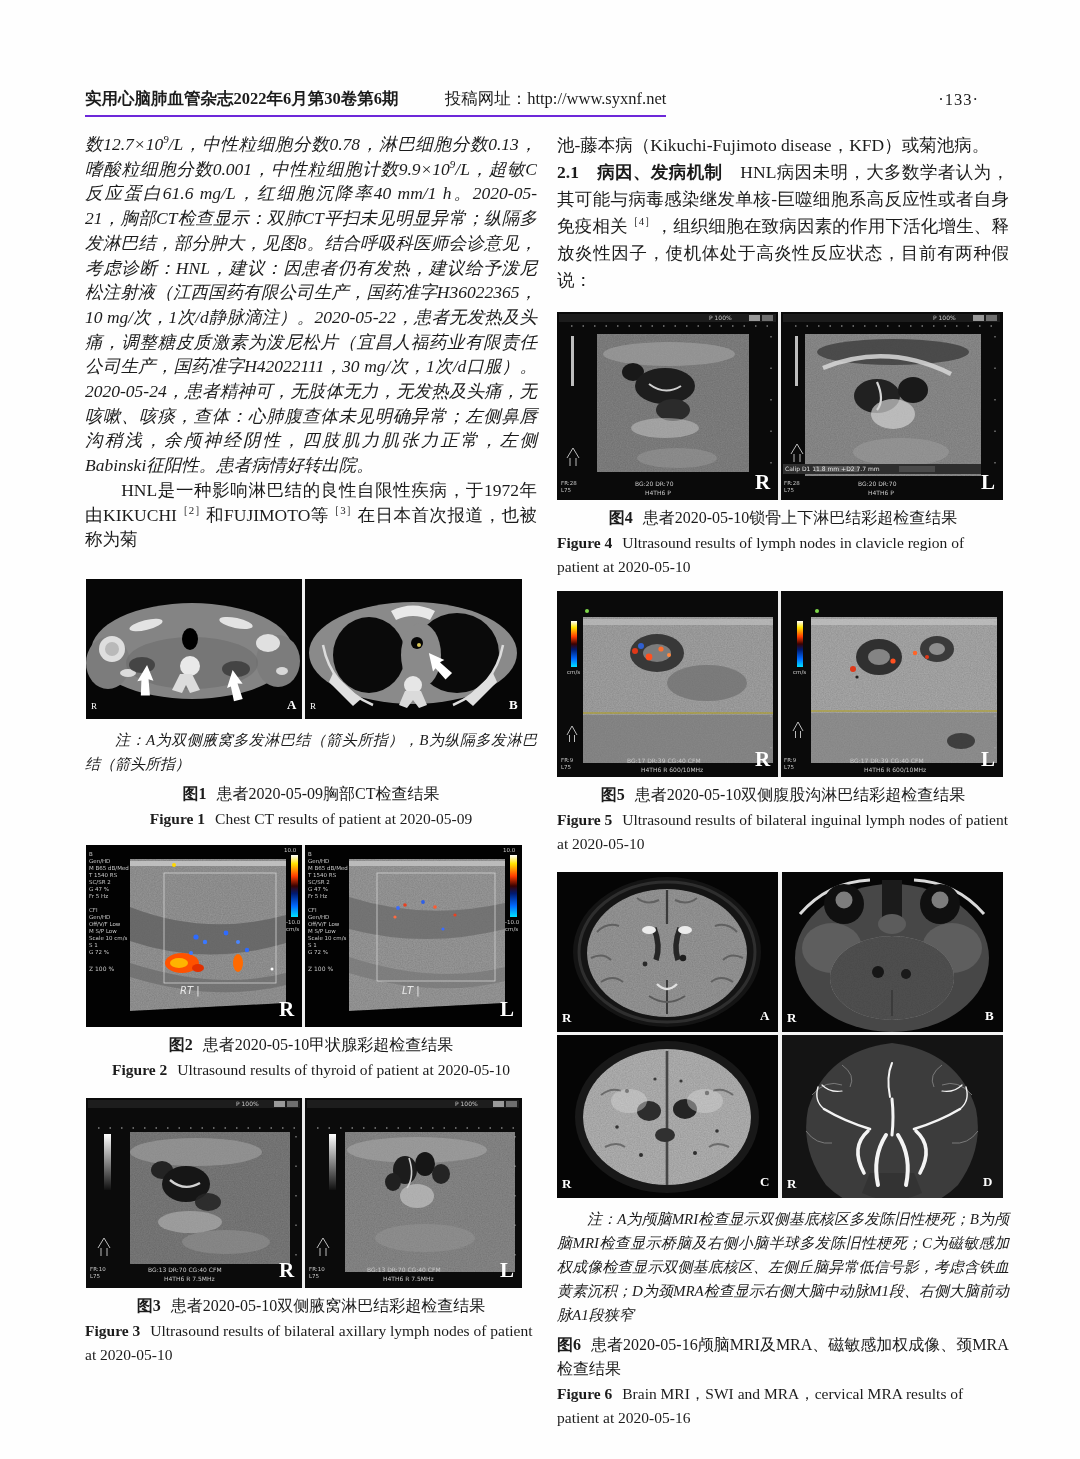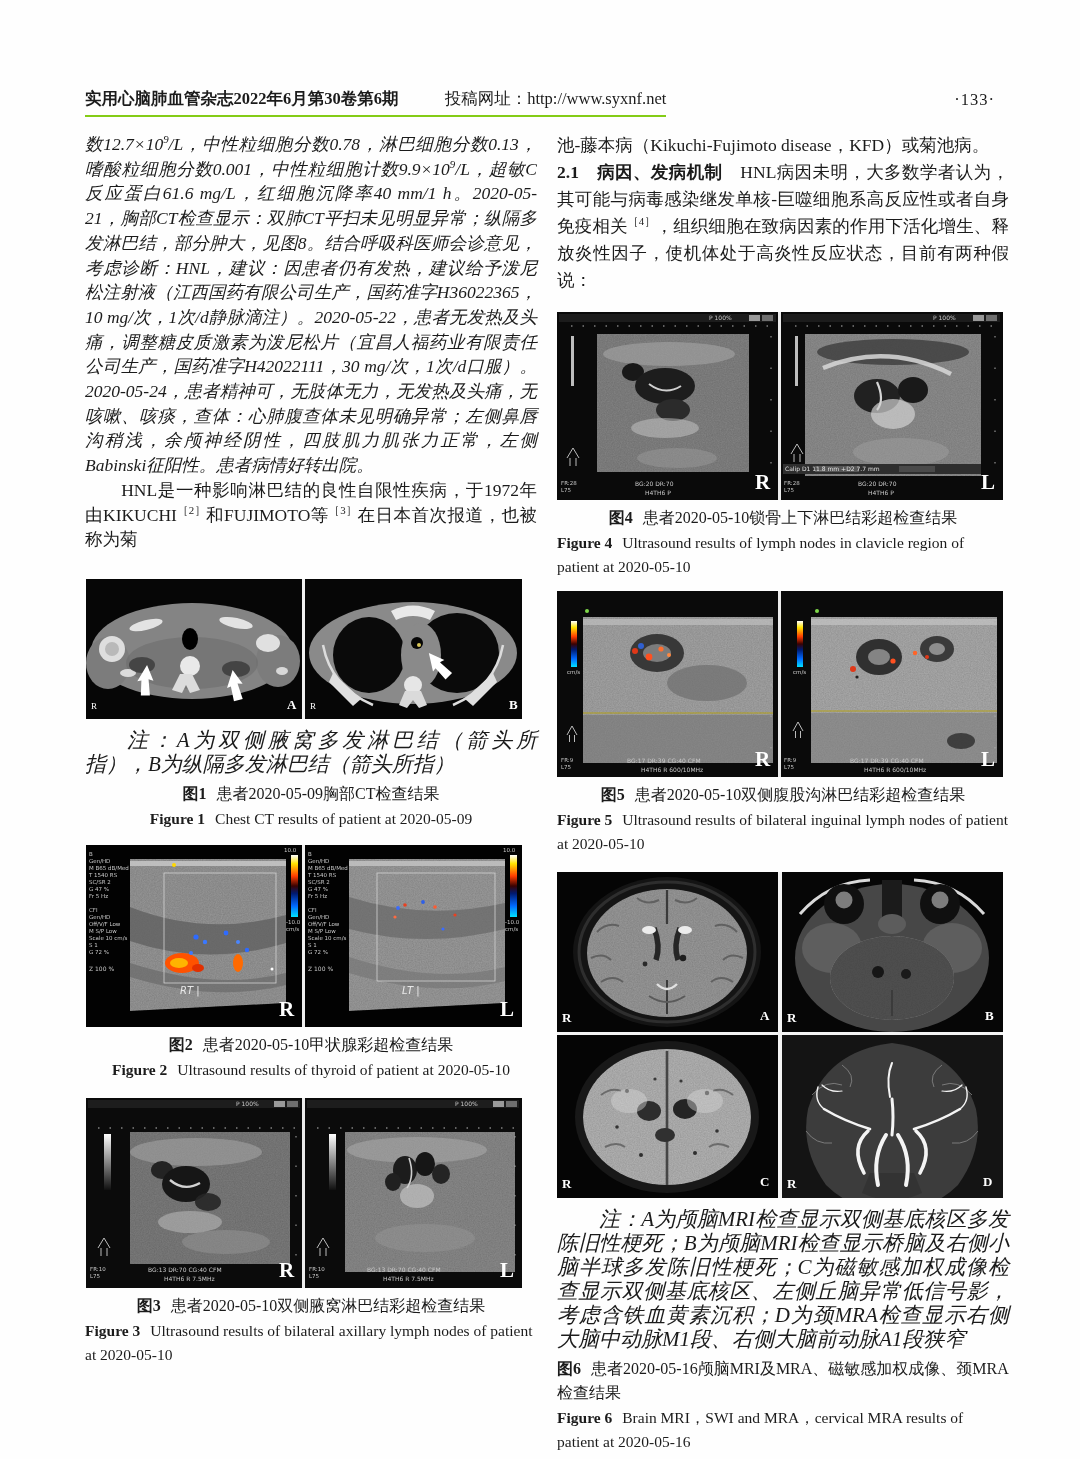--- a/index.html
+++ b/index.html
@@ -1,24 +1,24 @@
 <!DOCTYPE html>
 <html><head>
 <meta charset="utf-8">
 <style>
   html,body{margin:0;padding:0;background:#ffffff;}
   .page{position:relative;width:1080px;height:1459px;background:#fefefe;
         font-family:"Liberation Serif",serif;color:#1b1b1b;overflow:hidden;}
 
   
   .hdr{position:absolute;top:88px;left:85px;width:910px;font-size:16.5px;}
-  .hdr-rule{display:inline-block;border-bottom:2px solid #84cc16;padding-bottom:5px;}
+  .hdr-rule{display:inline-block;border-bottom:2px solid #6d28d9;padding-bottom:5px;}
   .hdr-journal{font-weight:600;}
   .hdr-submit{margin-left:42px;}
-  .hdr-pageno{position:absolute;right:0;top:2px;letter-spacing:1px;text-align:right;}
+  .hdr-pageno{position:absolute;right:16px;top:2px;letter-spacing:1px;text-align:right;}
 
   
   .col{position:absolute;top:132px;width:452px;}
   .col-left{left:85px;} .col-right{left:557px;}
 
   p.body{font-size:17.5px;line-height:24.7px;text-align:justify;margin:0;}
   p.body.rt{line-height:27px;}
   .kai{font-style:italic;}
   sup{font-size:0.62em;line-height:0;}
   .bseg{font-weight:bold;}
@@ -38,21 +38,21 @@
   .lw.big{font-size:21px;font-weight:bold;}
   .lw.mid{font-size:13px;font-weight:bold;}
   .lw.sm{font-size:9px;}
   .tiny{position:absolute;color:#c9c9c9;font-family:"DejaVu Sans",sans-serif;
         font-size:5.5px;line-height:7px;white-space:pre-line;}
   .tiny.m6{font-size:6px;}
   .probe{position:absolute;color:#e8e8e8;font-family:"DejaVu Sans",sans-serif;
          font-size:10px;font-style:italic;}
 
   
-  .note{font-size:21px;line-height:24px;text-align:justify;text-indent:2em;
+  .note{font-size:15px;line-height:24px;text-align:justify;text-indent:2em;
         margin:9px 0 0 0;font-style:italic;}
   .cap-zh{text-align:center;font-size:16px;margin:6px 0 0 0;line-height:24px;}
   .cap-zh b{margin-right:10px;}
   .cap-en{text-align:center;font-size:15.5px;margin:1px 0 0 0;line-height:24px;}
   .cap-en b{margin-right:10px;}
   .cap-left{text-align:left;}
 </style>
 </head>
 <body>
 

